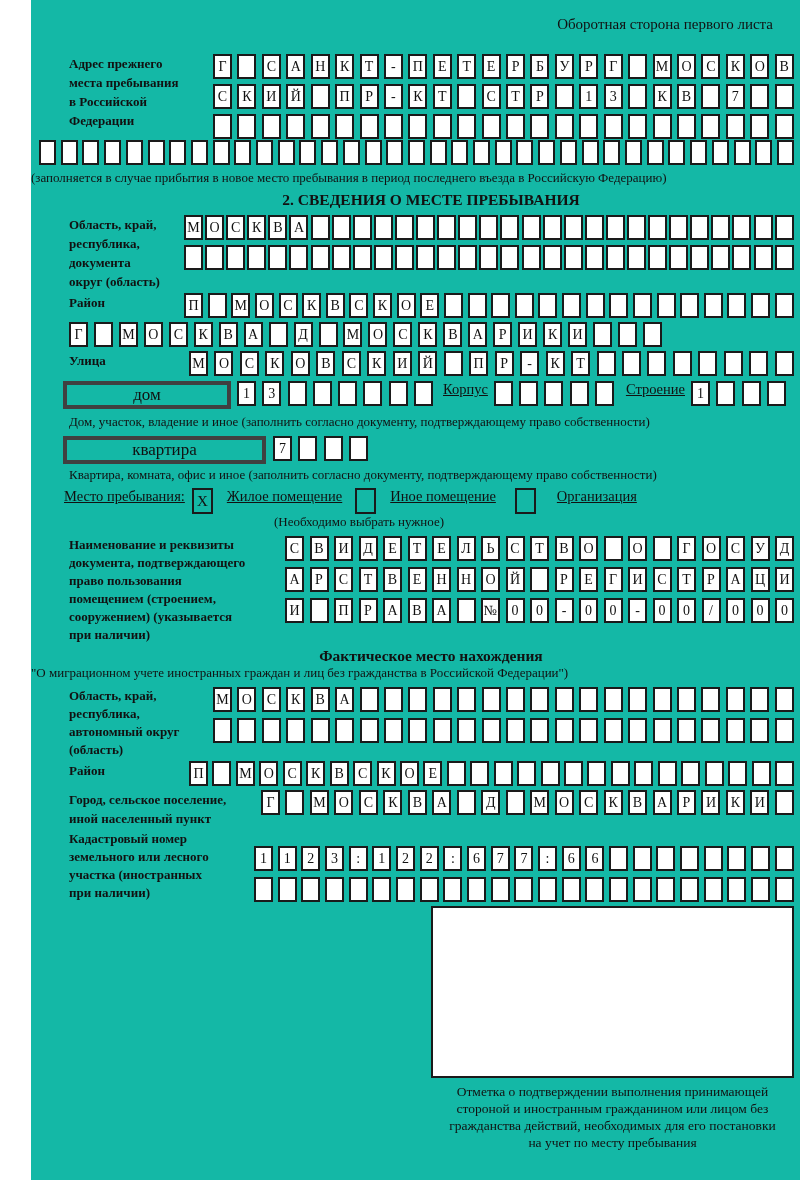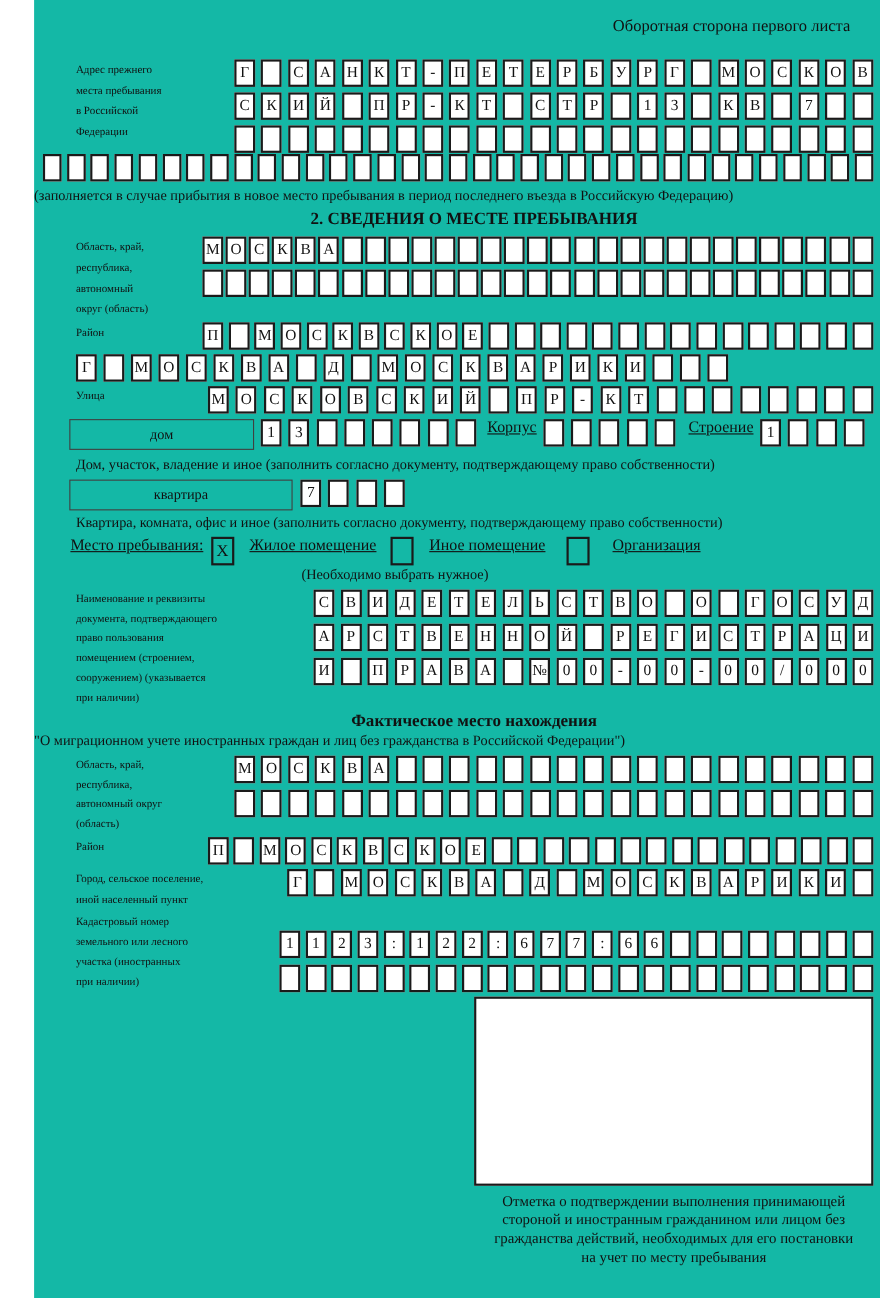--- a/index.html
+++ b/index.html
@@ -1,33 +1,33 @@
 <!DOCTYPE html>
 <html><head>
 <meta charset="utf-8">
 <style>
   html,body{margin:0;padding:0;background:#fff;}
   body{width:800px;height:1180px;color:#111;font-family:"Liberation Serif",serif;overflow:hidden;}
   .page{position:relative;width:800px;height:1180px;background:#14b8a6;margin-left:31px;}
   .header{ text-align:right;padding:16px 58px 0 0;font-size:15px;}
   .band{display:flex;align-items:flex-start;}
   .band.vcenter{}
-  .lbl{font-size:10px;line-height:19px;flex-shrink:0;}
+  .lbl{font-size:13px;line-height:19px;flex-shrink:0;font-weight:bold;}
   .inline-lbl{font-size:14.5px;white-space:nowrap;flex-shrink:0;text-decoration:underline;}
   .gridcol{flex-grow:0;}
   .grid{display:flex;justify-content:space-between;}
   .grid{margin-bottom:5px;}
   .grid:last-child{margin-bottom:0;}
   .cell{width:19px;height:25px;border:2px solid #1a1a1a;box-sizing:border-box;display:flex;
         align-items:center;justify-content:center;font-size:14px;background:#fff;flex-shrink:0;}
   .grid.narrow .cell{width:17px;}
   .chk{width:21px;height:26px;border:2px solid #1a1a1a;box-sizing:border-box;display:inline-flex;
        align-items:center;justify-content:center;font-size:15px;flex-shrink:0;}
-  .fieldbox{border:1px solid #404040;height:28px;box-sizing:border-box;display:flex;
-            align-items:center;justify-content:center;font-size:13px;flex-shrink:0;}
+  .fieldbox{border:4px solid #404040;height:28px;box-sizing:border-box;display:flex;
+            align-items:center;justify-content:center;font-size:17px;flex-shrink:0;}
   .note{font-size:13px;line-height:16px;}
   .center{}
   .sect-title{font-weight:bold;font-size:15.5px;text-align:center;}
   .stampbox{border:2px solid #1a1a1a;box-sizing:border-box;background:#fff;}
   .caption{width:363px;margin-left:400px;text-align:center;font-size:13.5px;line-height:17px;margin-top:5px;}
 </style>
 </head>
 <body>
 
 <div class="page">
@@ -160,21 +160,21 @@
       <span class="cell"></span>
     </div>
   <div class="note center" style="margin-top:3px">(заполняется в случае прибытия в новое место пребывания в период последнего въезда в Российскую Федерацию)</div>
 
   <div class="sect-title" style="margin-top:5px">2. СВЕДЕНИЯ О МЕСТЕ ПРЕБЫВАНИЯ</div>
 
   <div class="band" style="margin:6px 0 0 38px">
     <div class="lbl" style="width:115px">
       <div>Область, край,</div>
       <div>республика,</div>
-      <div>автономный</div>
+      <div>документа</div>
       <div>округ (область)</div>
     </div>
     <div class="gridcol">
       <div class="grid" style="width:610px">
           <span class="cell">М</span>
           <span class="cell">О</span>
           <span class="cell">С</span>
           <span class="cell">К</span>
           <span class="cell">В</span>
           <span class="cell">А</span>

